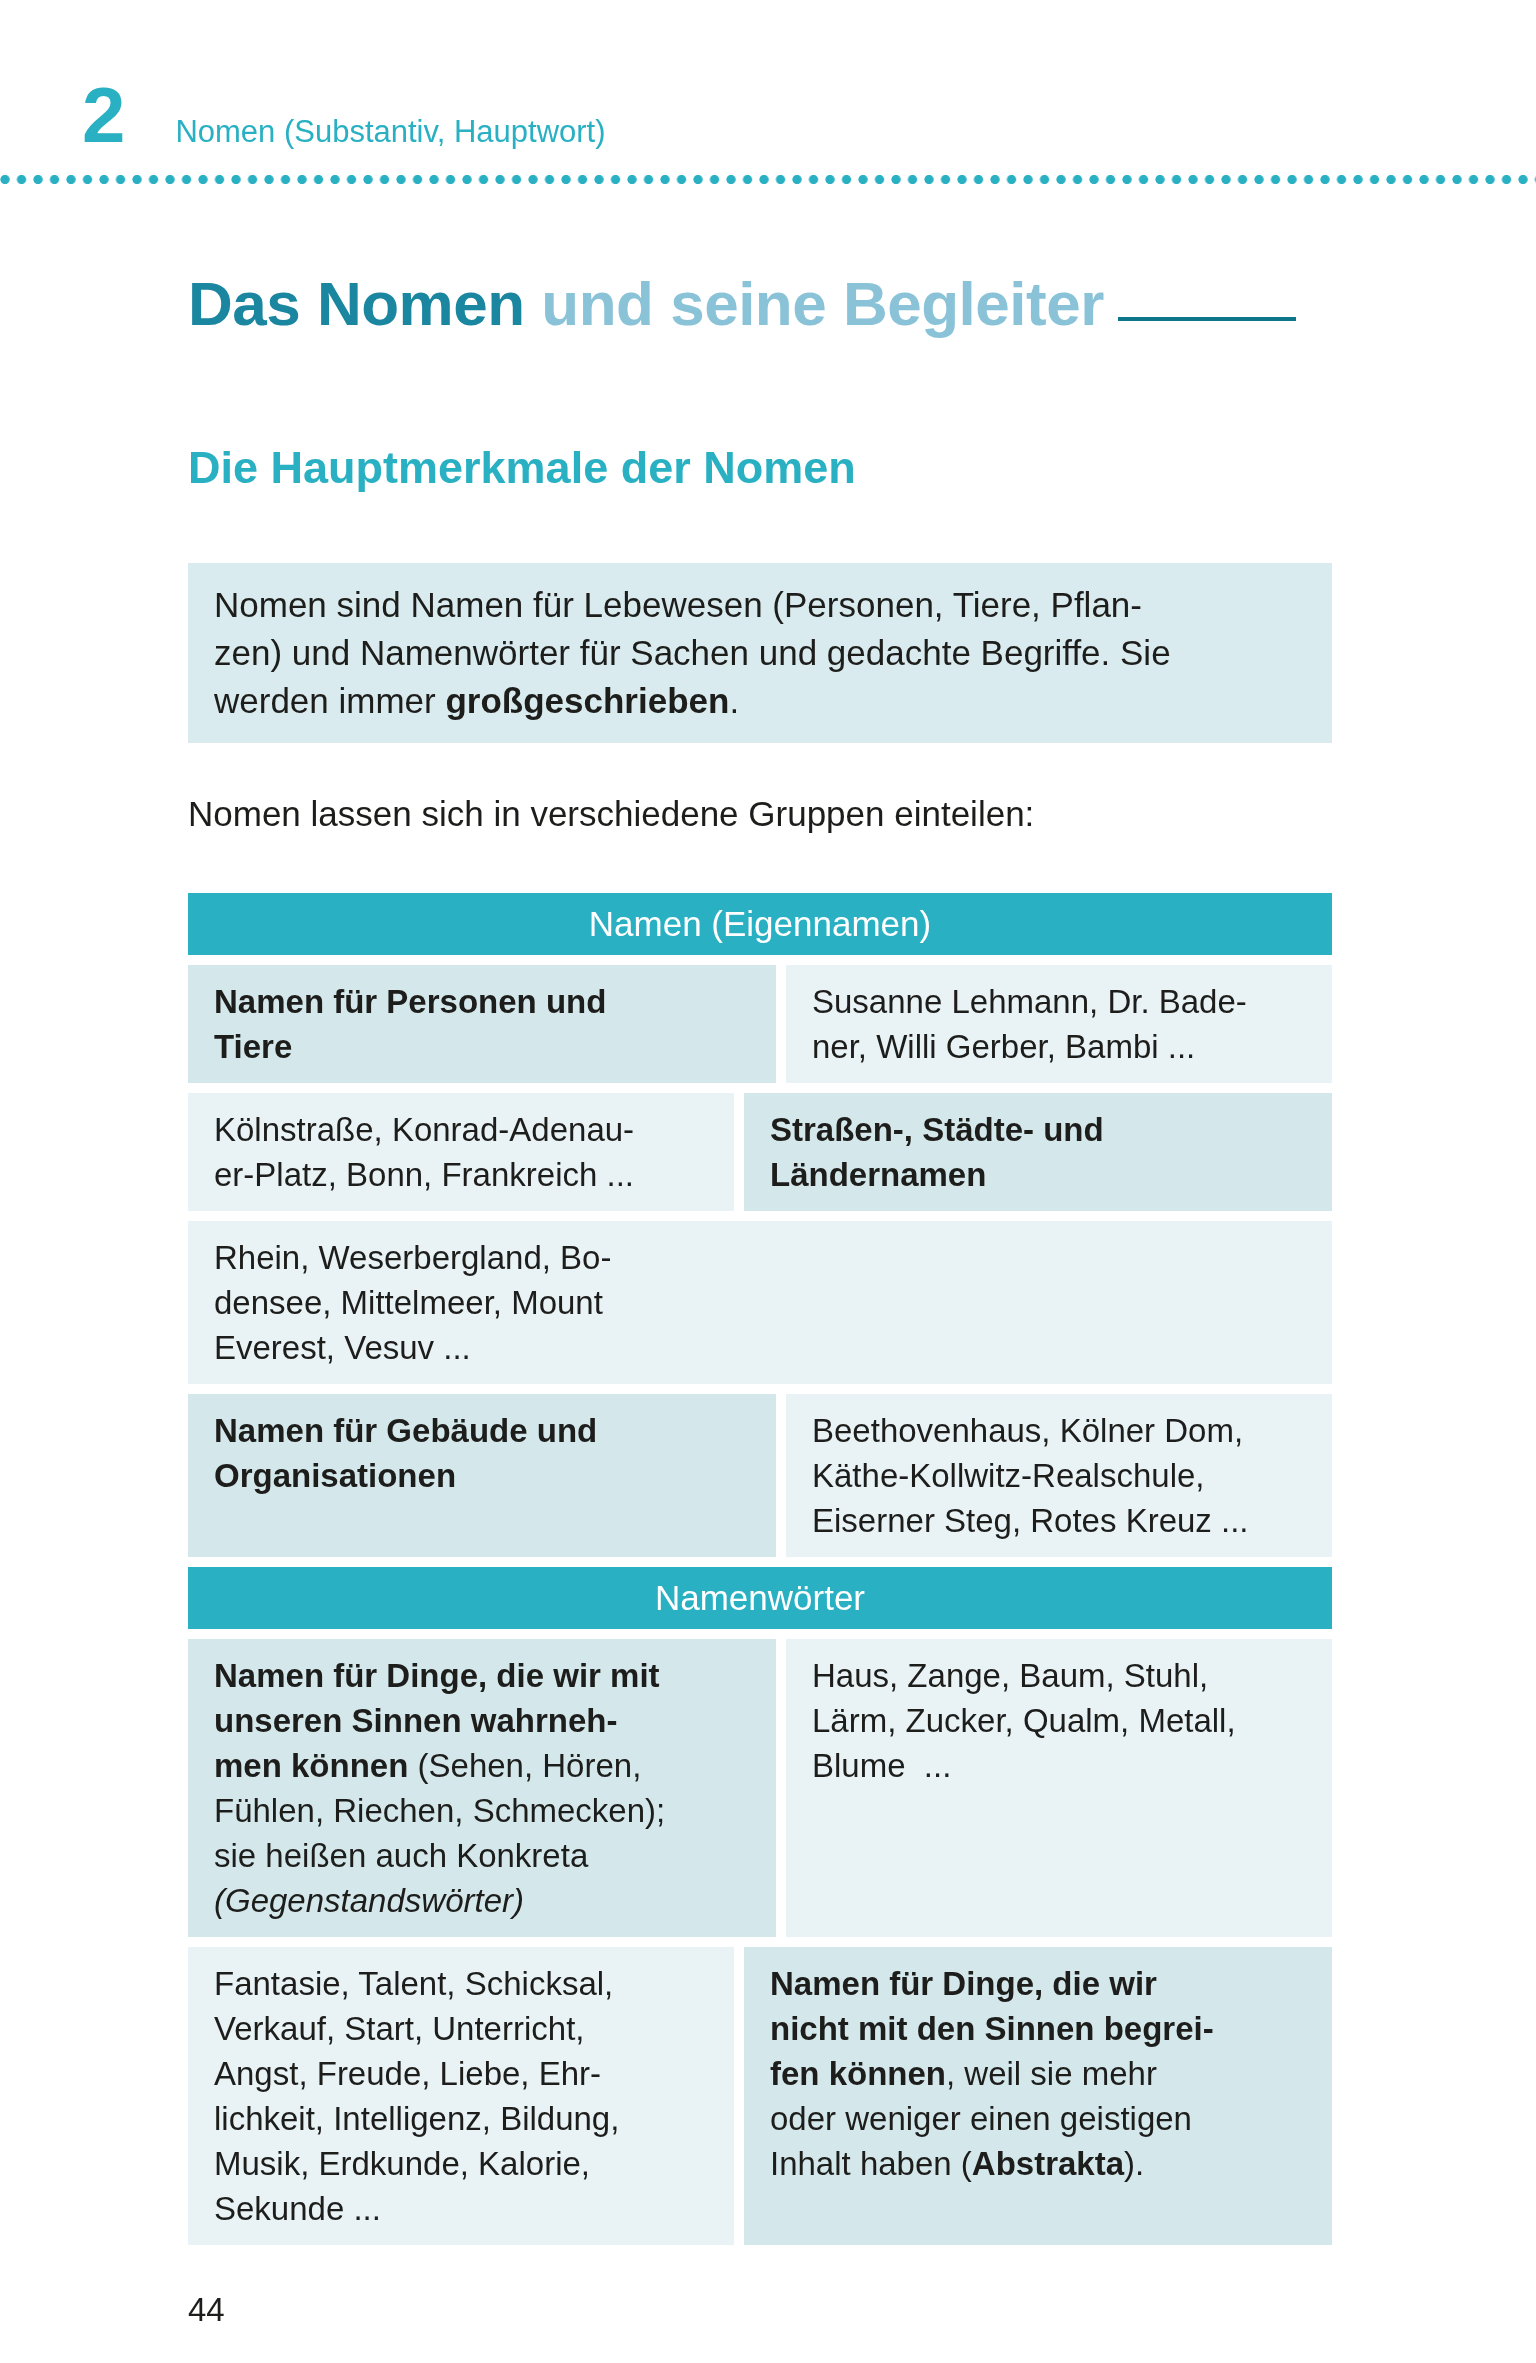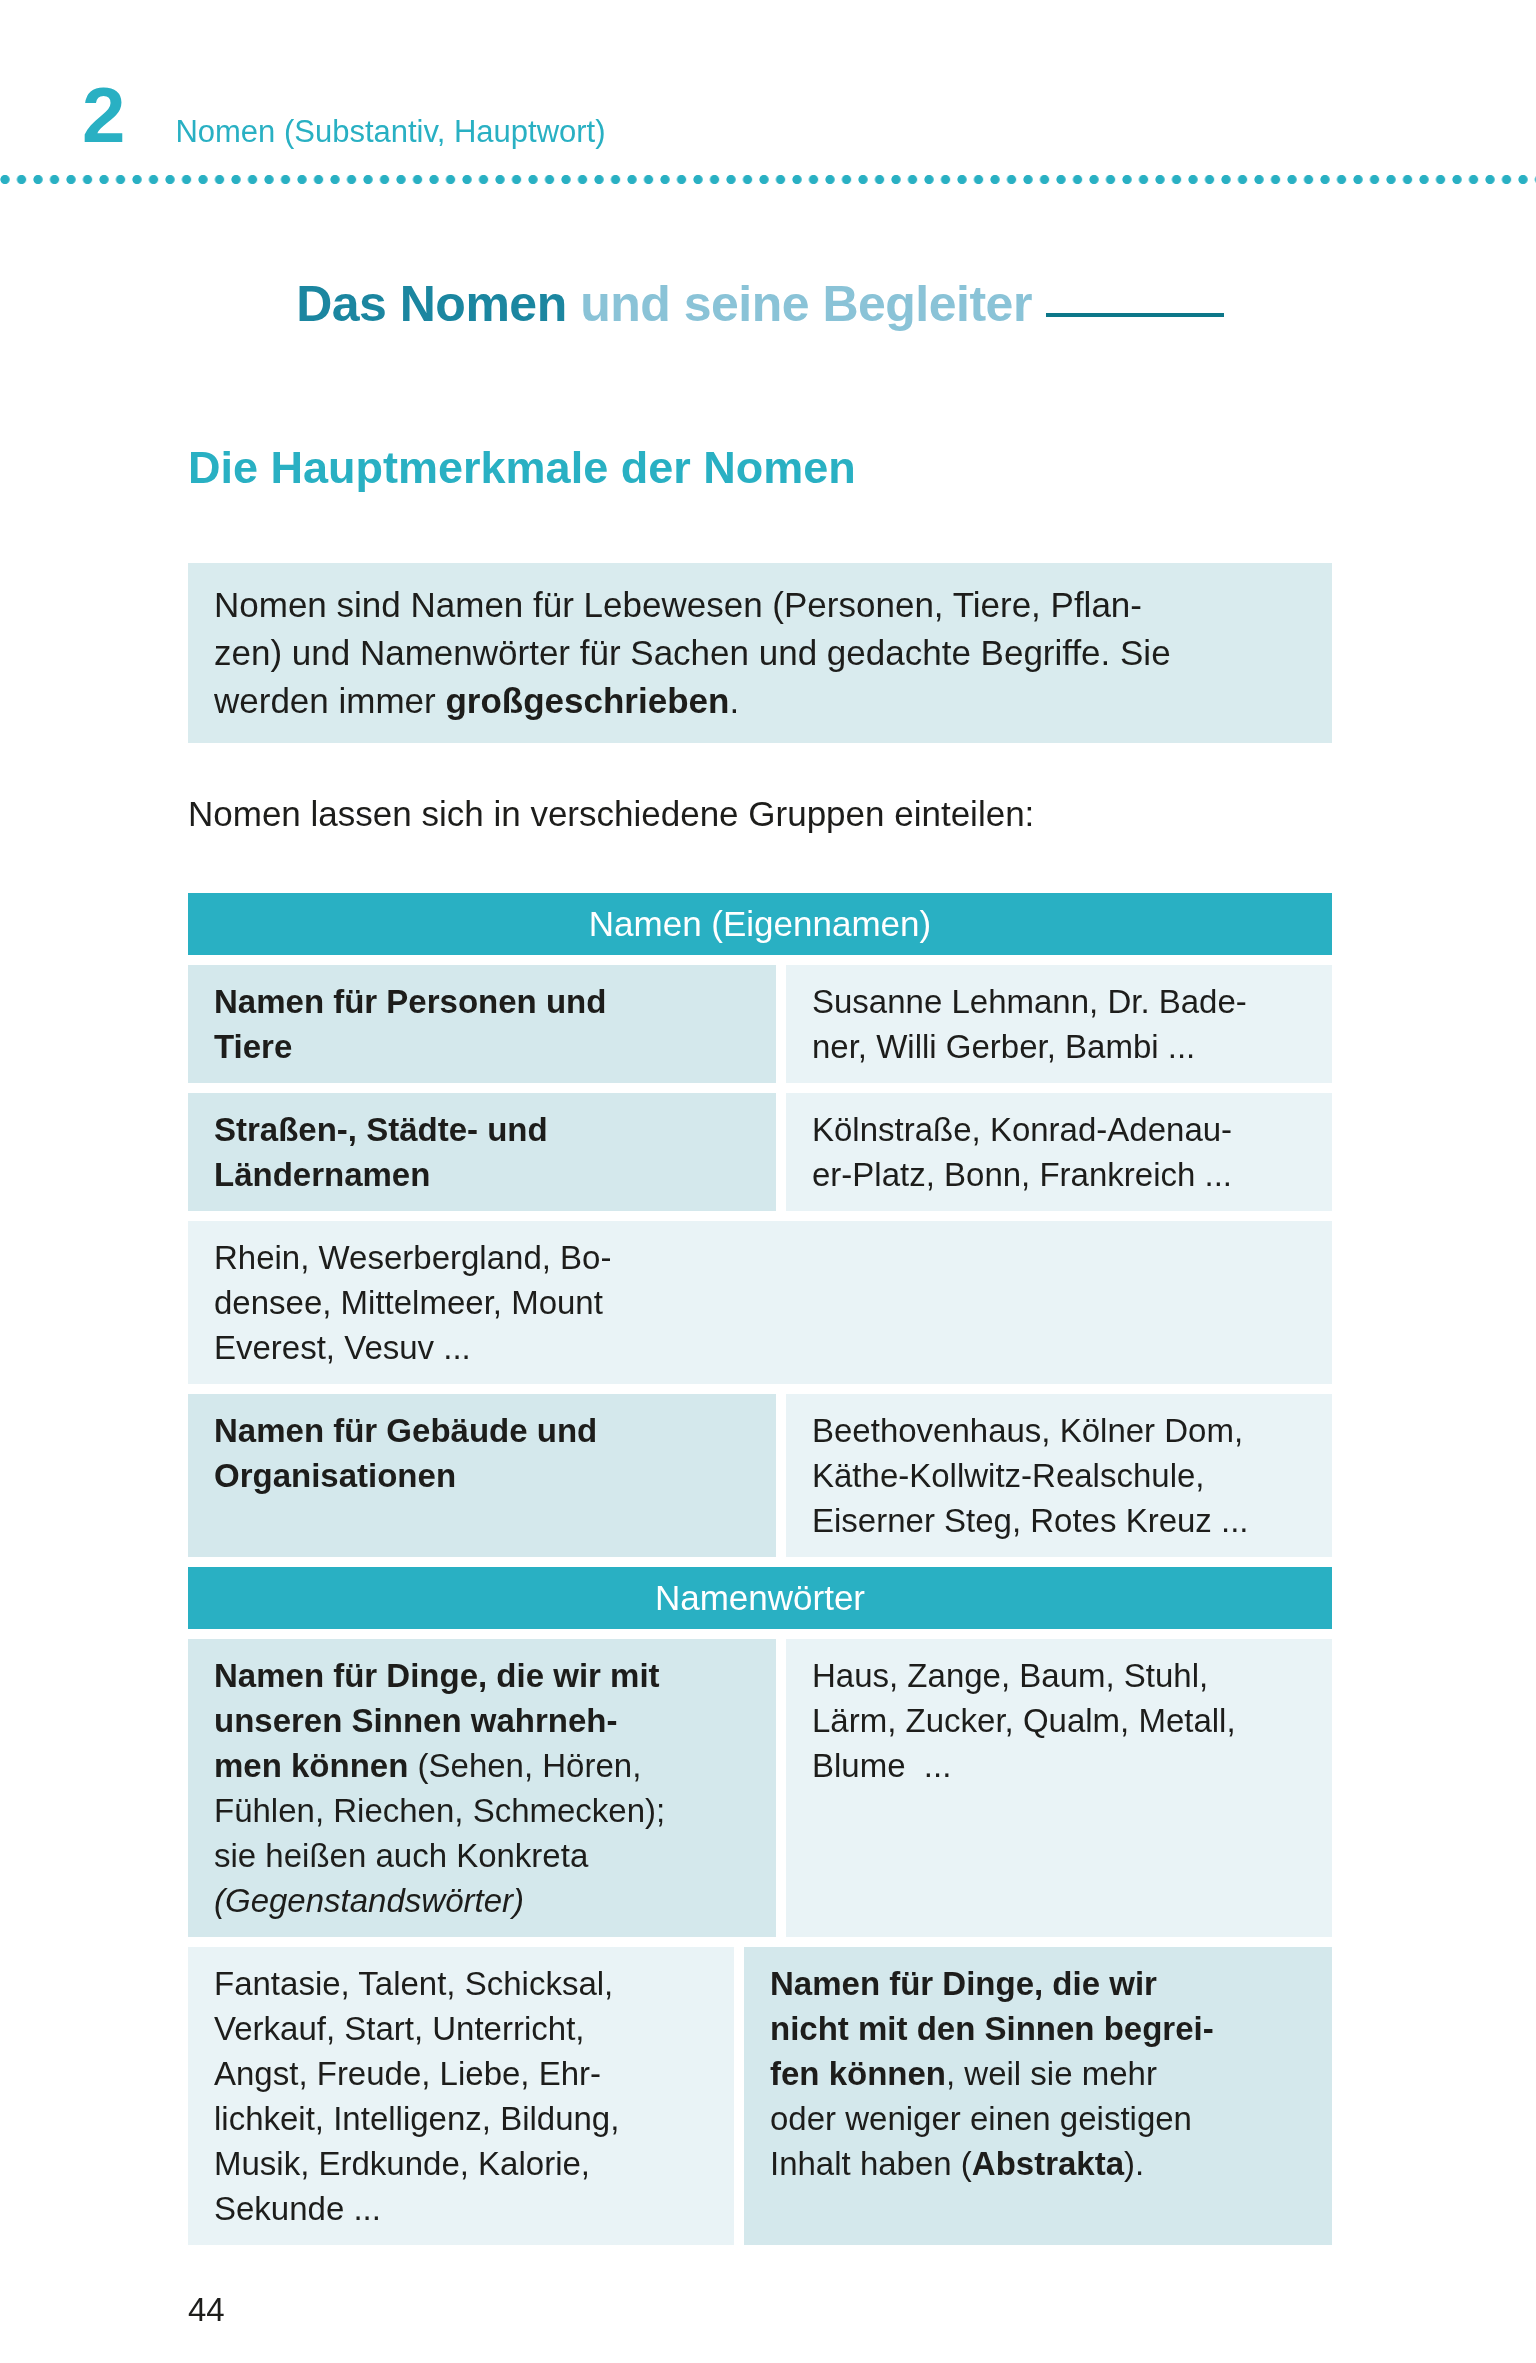--- a/index.html
+++ b/index.html
@@ -26,22 +26,22 @@
     margin-top: 20px; height: 11px; width: 100%;
     background-image: radial-gradient(circle at 5px 5.5px, var(--accent, #29b0c3) 4.2px, transparent 5px);
     background-size: 16.5px 11px;
     background-repeat: repeat-x;
   }
 
   .content { margin-left: 188px; width: 1144px; }
 
   
   .title {
-    margin: 90px 0 0 0; font-size: 50px; line-height: 58px;
-    font-weight: bold; color: var(--accent-dark, #1b86a0); letter-spacing: -0.5px; text-align: center;
+    margin: 90px 0 0 0; font-size: 62px; line-height: 58px;
+    font-weight: bold; color: var(--accent-dark, #1b86a0); letter-spacing: -0.5px;
   }
   .title .light { color: var(--accent-light, #8ac3d7); }
   .title-rule {
     display: inline-block; width: 178px; height: 4px;
     background: var(--accent-deep, #0d7789);
     margin-left: 14px; position: relative; top: -4px;
   }
 
   
   .subtitle {
@@ -109,24 +109,24 @@
       <div class="section-header">Namen (Eigennamen)</div>
 
       <div class="row">
         <div class="cell left"><span class="b">Namen für Personen und
 Tiere</span><span></span><span class="i"></span><span class="b"></span><span></span></div>
         <div class="cell right">Susanne Lehmann, Dr. Bade-
 ner, Willi Gerber, Bambi ...</div>
       </div>
 
       <div class="row">
+        <div class="cell right">Kölnstraße, Konrad-Adenau-
+er-Platz, Bonn, Frankreich ...</div>
         <div class="cell left"><span class="b">Straßen-, Städte- und
 Ländernamen</span><span></span><span class="i"></span><span class="b"></span><span></span></div>
-        <div class="cell right">Kölnstraße, Konrad-Adenau-
-er-Platz, Bonn, Frankreich ...</div>
       </div>
 
       <div class="row">
         <div class="cell right">Rhein, Weserbergland, Bo-
 densee, Mittelmeer, Mount
 Everest, Vesuv ...</div>
       </div>
 
       <div class="row">
         <div class="cell left"><span class="b">Namen für Gebäude und

